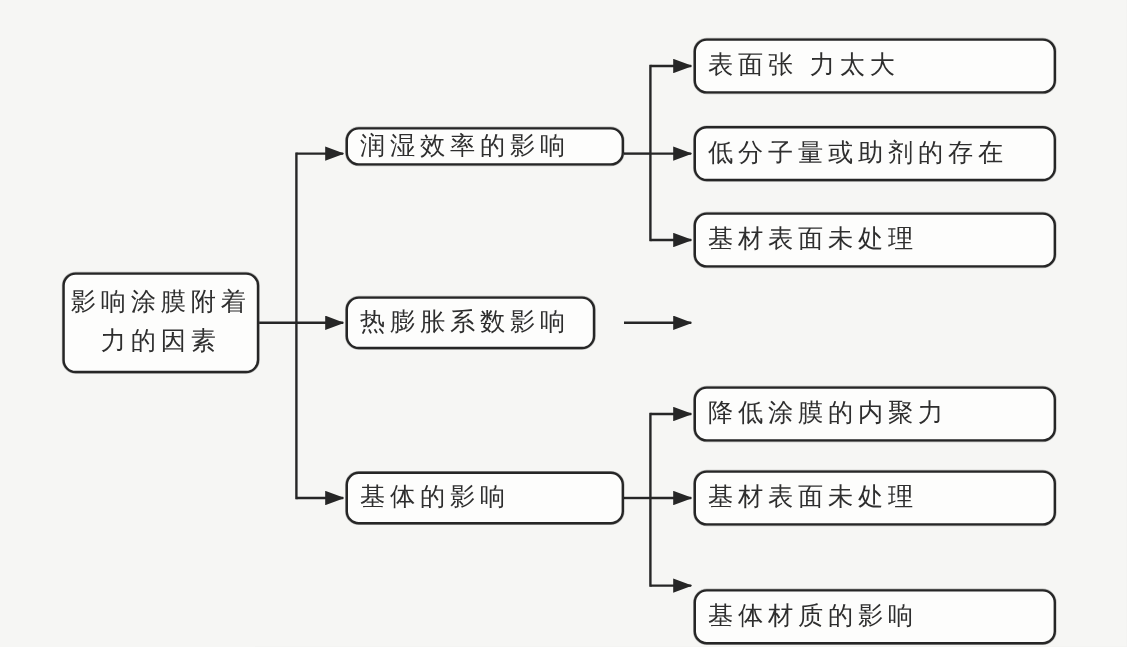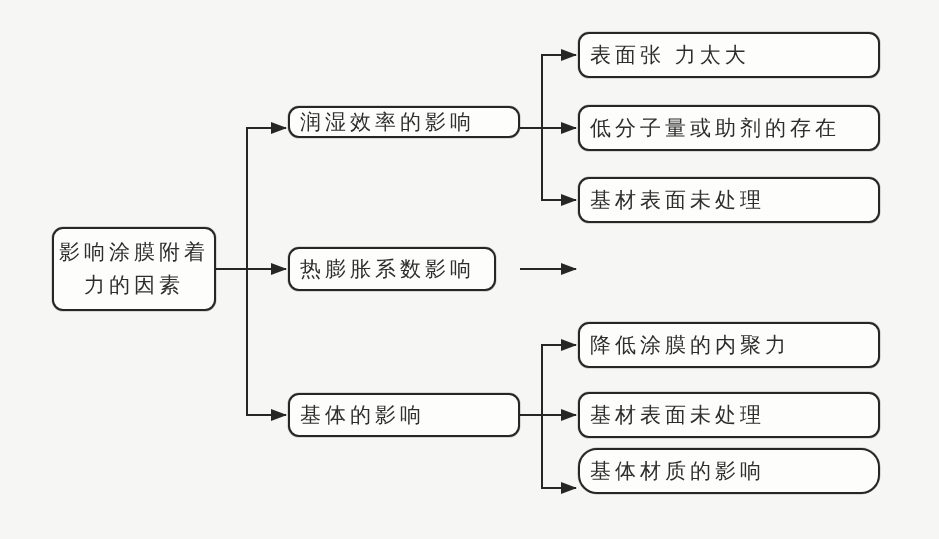--- a/index.html
+++ b/index.html
@@ -63,21 +63,21 @@
   .mid-2{left:288px;top:247px;width:208px;height:44px;}
   .mid-3{left:288px;top:393px;width:232px;height:44px;}
   
   .leaf{left:578px;width:302px;height:46px;text-align:center;}
   .leaf-1{top:32px;}
   .leaf-2{top:105px;}
   .leaf-3{top:177px;}
   .leaf-4{top:246px;}
   .leaf-5{top:322px;}
   .leaf-6{top:392px;}
-  .leaf-7{top:448px;border-radius:19px;}
+  .leaf-7{top:491px;}
 </style>
 </head>
 <body>
 
 <div class="canvas">
 
   <svg class="connector-layer" width="939" height="539" viewBox="0 0 939 539" xmlns="http://www.w3.org/2000/svg">
     <defs>
       <marker id="arrow" markerUnits="userSpaceOnUse" markerWidth="16" markerHeight="12" viewBox="0 0 16 12" refX="15" refY="6" orient="auto">
         <path d="M0,0 L16,6 L0,12 Z" fill="#262626"></path>

